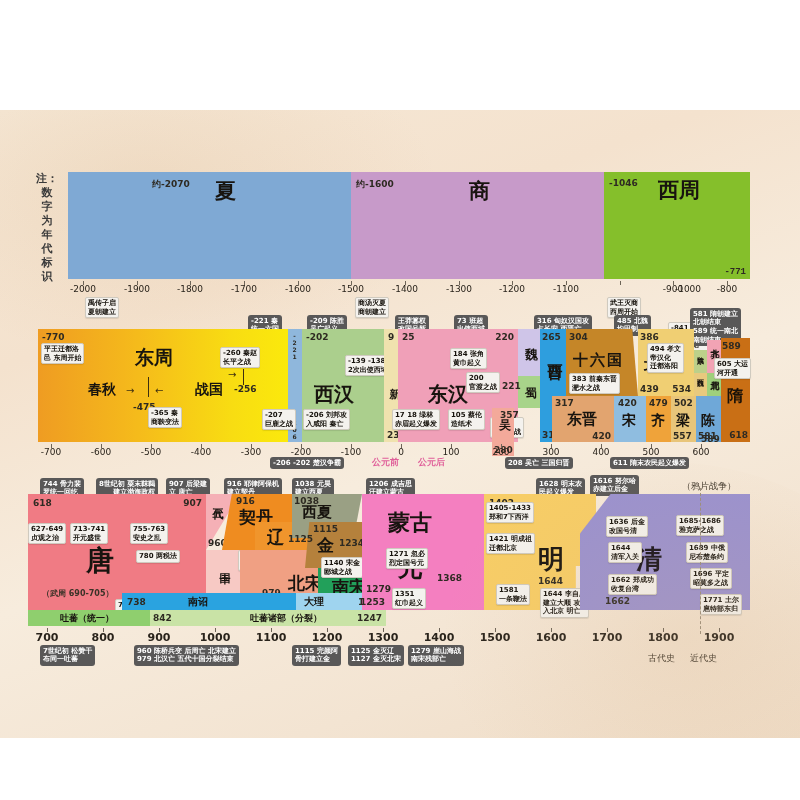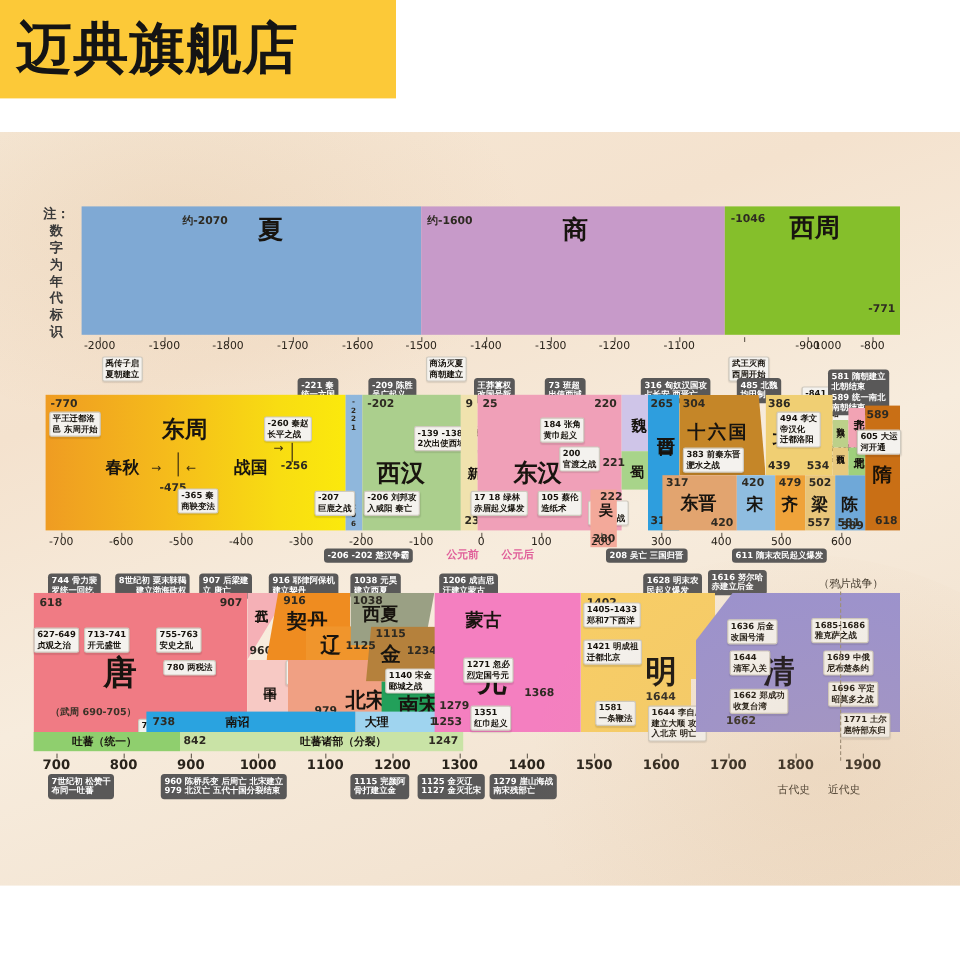--- a/index.html
+++ b/index.html
@@ -74,23 +74,20 @@
 
   .eramark{position:absolute;font-size:9px;font-weight:bold;color:#e0609a;white-space:nowrap;}
   .plainlab{position:absolute;font-size:9px;color:#3a3227;white-space:nowrap;}
   .dashline{position:absolute;width:0;border-left:1px dashed #9a8d7a;}
 </style>
 </head>
 <body>
 
 <div id="root">
 
-  <div id="banner">
-    <div id="banner-text">迈典旗舰店</div>
-  </div>
 
   <div id="poster">
 
 
     <div id="note">注：<br>数<br>字<br>为<br>年<br>代<br>标<br>识</div>
 
     <div>
 
       <div class="blk" style="left:68px;top:62px;width:283px;height:107px;background:#7fa9d4;">
         <div class="name" style="left:147px;top:5px;font-size:21px;">夏</div>
@@ -101,21 +98,21 @@
       <div class="blk" style="left:351px;top:62px;width:253px;height:107px;background:#c79ac9;">
         <div class="name" style="left:118px;top:5px;font-size:21px;">商</div>
         <div class="yr" style="left:5px;top:6px;">约-1600</div>
       </div>
       <div class="call" style="left:355px;top:187px;">商汤灭夏<br>商朝建立</div>
       <div class="call" style="left:460px;top:225px;">-14世纪 商王<br>盘庚迁都殷</div>
 
       <div class="blk" style="left:604px;top:62px;width:146px;height:107px;background:#85bf2b;">
         <div class="name" style="left:54px;top:4px;font-size:21px;">西周</div>
         <div class="yr" style="left:5px;top:6px;">-1046</div>
-        <div class="yr" style="right:4px;bottom:16px;">-771</div>
+        <div class="yr" style="right:4px;bottom:2px;font-family:Liberation Mono, monospace;">-771</div>
       </div>
       <div class="call" style="left:607px;top:187px;">武王灭商<br>西周开始</div>
       <div class="call" style="left:668px;top:212px;">-841 国人暴动<br>共和元年 确切<br>纪年开始</div>
       <div class="call" style="left:672px;top:258px;">犬戎攻入镐京<br>西周灭亡</div>
 
       <div class="axis" style="left:68px;top:171px;width:682px;">
         <div class="tick" style="left:15px;"></div>
           <div class="tlab" style="left:15px;">-2000</div>
         <div class="tick" style="left:69px;"></div>
           <div class="tlab" style="left:69px;">-1900</div>
@@ -207,21 +204,21 @@
       </div>
       <div class="blk" style="left:518px;top:266px;width:22px;height:32px;background:#a8d48a;">
         <div class="name vert" style="left:4px;top:2px;font-size:12px;">蜀</div>
         <div class="yr" style="left:2px;bottom:1px;margin-left:40px;">263</div>
       </div>
       <div class="blk" style="left:492px;top:298px;width:22px;height:48px;background:#f3a99a;">
         <div class="name vert" style="left:4px;top:2px;font-size:12px;">吴</div>
         <div class="yr" style="left:2px;bottom:1px;">280</div>
       </div>
       <div class="yr" style="position:absolute;left:502px;top:271px;">221</div>
-      <div class="yr" style="position:absolute;left:500px;top:300px;">222</div>
+      <div class="yr" style="position:absolute;left:500px;top:300px;">357</div>
 
       <div class="blk" style="left:540px;top:219px;width:26px;height:113px;background:#2e9ede;">
         <div class="name vert" style="left:5px;top:24px;font-size:15px;">西晋</div>
         <div class="yr" style="left:2px;top:3px;">265</div>
         <div class="yr" style="left:2px;bottom:2px;">316</div>
       </div>
 
       <div class="blk" style="left:566px;top:219px;width:72px;height:67px;background:#c58628;
                   clip-path:polygon(0 0,92% 0,100% 100%,0 100%);">
         <div class="name" style="left:7px;top:22px;font-size:15px;letter-spacing:2px;">十六国</div>
@@ -393,21 +390,21 @@
       </div>
       <div class="call" style="left:321px;top:447px;">1140 宋金<br>郾城之战</div>
 
       <div class="blk" style="left:296px;top:483px;width:90px;height:17px;background:#9fd4ef;">
         <div class="name" style="left:8px;top:2px;font-size:10px;">大理</div>
         <div class="yr" style="right:3px;top:4px;">1271</div>
       </div>
 
       <div class="blk" style="left:362px;top:384px;width:122px;height:116px;background:#f47fc0;
                   clip-path:polygon(0 0,100% 0,100% 100%,0 100%);">
-        <div class="name" style="left:26px;top:14px;font-size:15px;">蒙古</div>
+        <div class="name" style="left:26px;top:14px;font-size:22px;">蒙古</div>
         <div class="name" style="left:36px;top:57px;font-size:25px;">元</div>
         <div class="yr" style="right:22px;bottom:27px;">1368</div>
         <div class="yr" style="left:4px;bottom:16px;">1279</div>
       </div>
       <div class="call" style="left:386px;top:438px;">1271 忽必<br>烈定国号元</div>
       <div class="call" style="left:392px;top:478px;">1351<br>红巾起义</div>
 
       <div class="blk" style="left:484px;top:384px;width:112px;height:116px;background:#f7cd66;
                   clip-path:polygon(0 0,100% 0,100% 62%,82% 62%,82% 100%,0 100%);">
         <div class="name" style="left:54px;top:48px;font-size:26px;">明</div>

